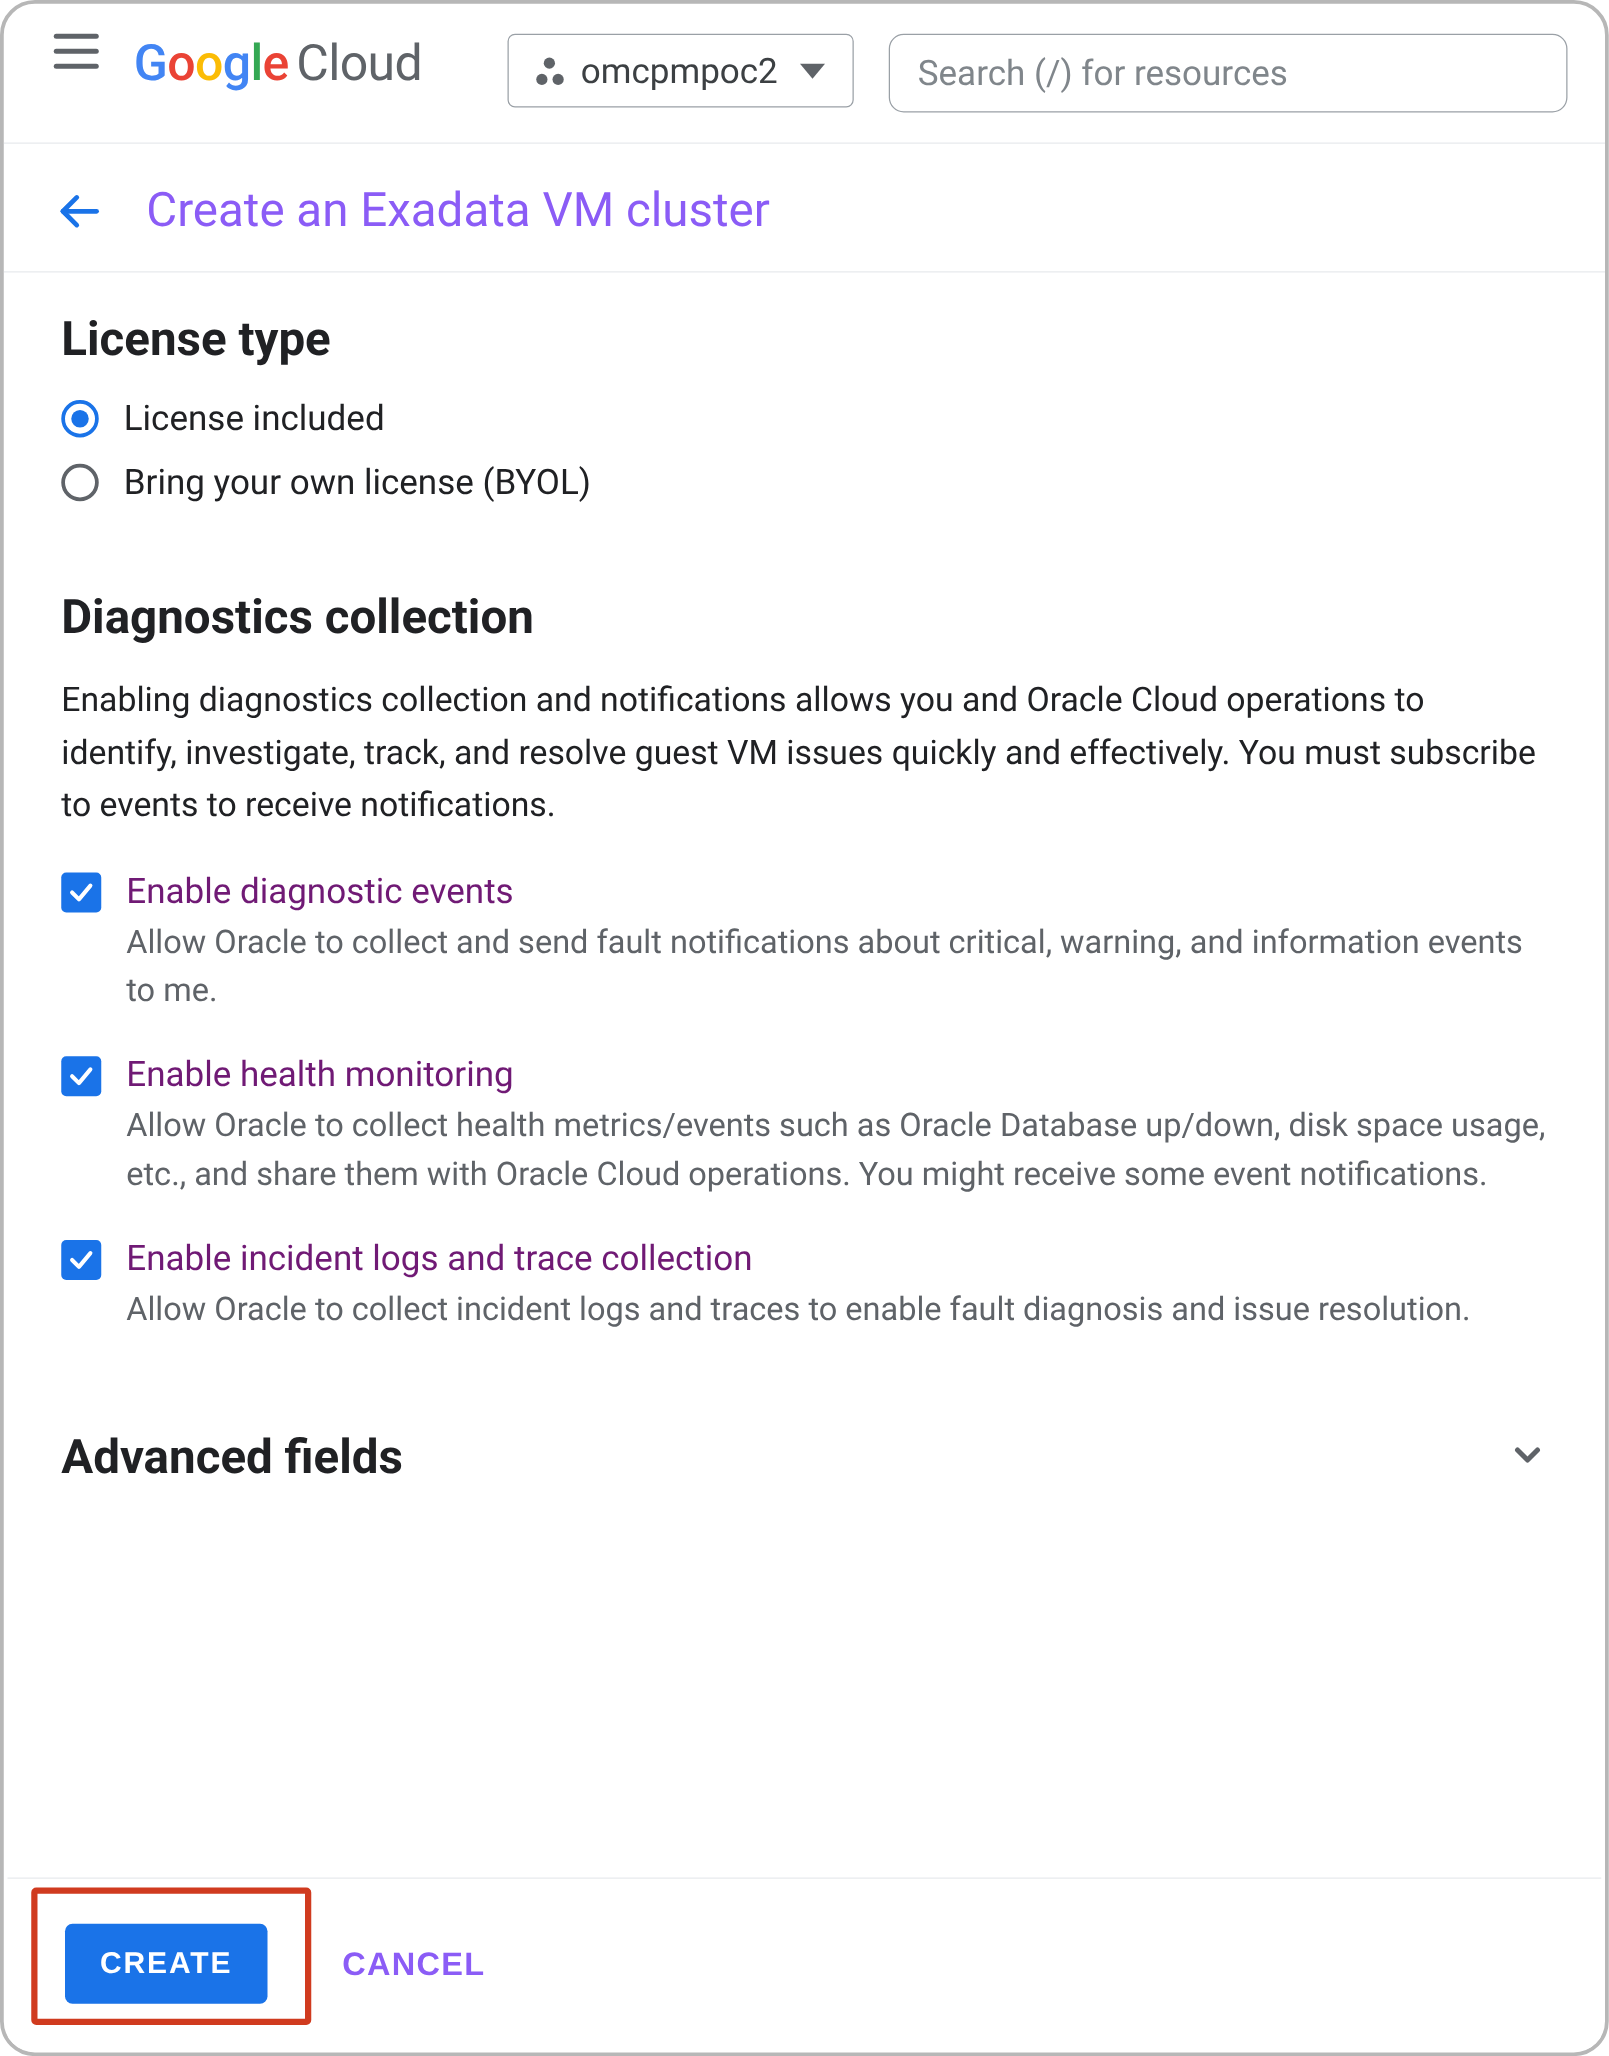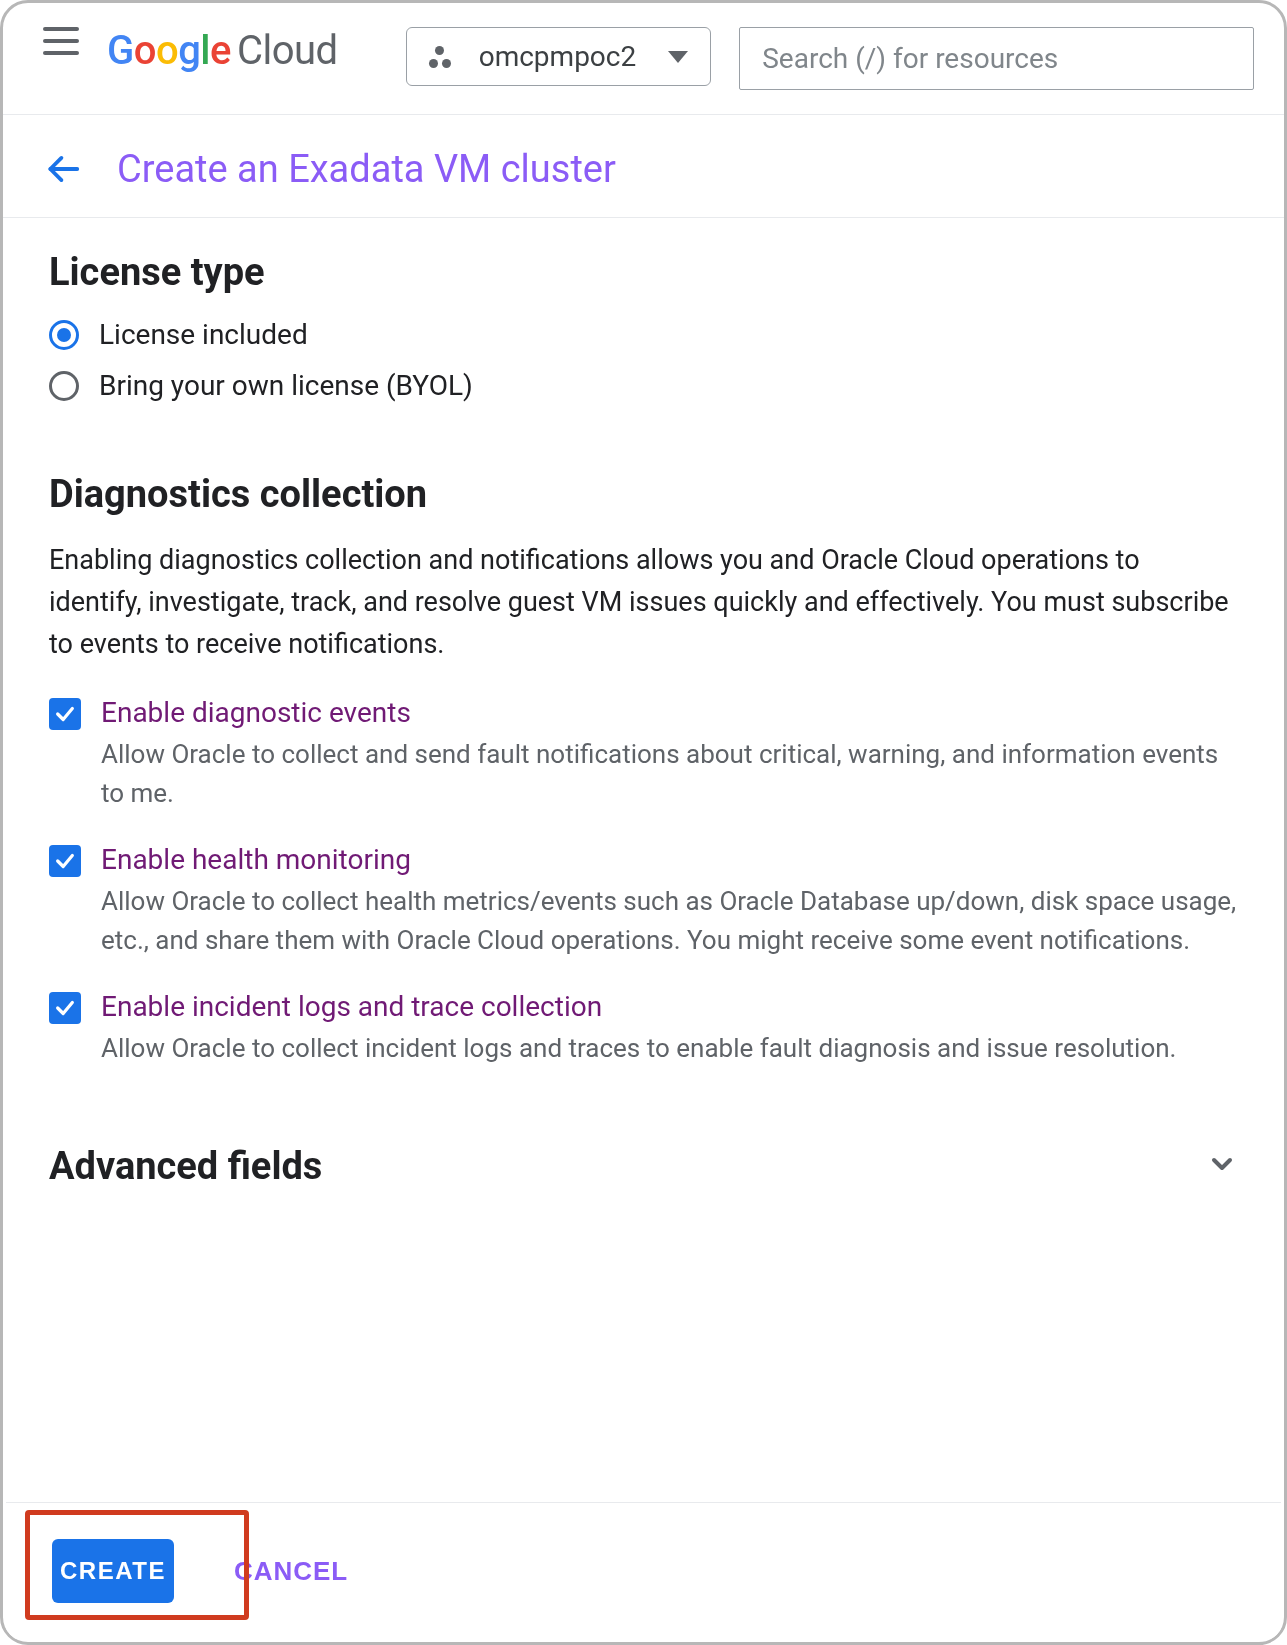--- a/index.html
+++ b/index.html
@@ -10,30 +10,30 @@
   .topbar { display:flex; align-items:flex-start; gap:28px; padding:24px 30px 24px 40px; border-bottom:1px solid #e8eaed; }
   .hamburger { width:36px; height:28px; display:flex; flex-direction:column; justify-content:space-between; cursor:pointer; }
   .hamburger span { display:block; height:4px; background:#5f6368; border-radius:2px; }
 
   .logo { display:flex; align-items:baseline; font-size:40px; letter-spacing:-0.5px; }
   .logo .g1{color:#4285F4;} .logo .g2{color:#EA4335;} .logo .g3{color:#FBBC05;}
   .logo .g4{color:#4285F4;} .logo .g5{color:#34A853;} .logo .g6{color:#EA4335;}
   .logo .cloud{color:#5f6368; font-weight:400; margin-left:6px;}
   .logo .goog{font-weight:500;}
 
-  .project-picker { display:flex; align-items:center; gap:28px; border:1px solid #9aa0a6; border-radius:6px; padding:12px 22px; margin-left:40px; cursor:pointer; }
+  .project-picker { display:flex; align-items:center; gap:14px; border:1px solid #9aa0a6; border-radius:6px; padding:12px 22px; margin-left:40px; cursor:pointer; }
   .project-picker .dots{ position:relative; width:22px; height:22px; }
   .project-picker .dots span{position:absolute;width:9px;height:9px;border-radius:50%;background:#5f6368;}
   .project-picker .dots span:nth-child(1){top:0;left:6px;}
   .project-picker .dots span:nth-child(2){bottom:0;left:0;}
   .project-picker .dots span:nth-child(3){bottom:0;right:0;}
   .project-picker .name{font-size:28px;color:#3c4043;}
   .project-picker .caret{width:0;height:0;border-left:10px solid transparent;border-right:10px solid transparent;border-top:12px solid #5f6368; margin-left:4px;}
 
-  .search { flex:1; border:1px solid #9aa0a6; border-radius:2px; padding:14px 22px; font-size:28px; color:#80868b; overflow:hidden; white-space:nowrap; }
+  .search { flex:1; border:1px solid #9aa0a6; border-radius:12px; padding:14px 22px; font-size:28px; color:#80868b; overflow:hidden; white-space:nowrap; }
 
   
   .titlebar { display:flex; align-items:center; gap:34px; padding:32px 40px 26px 40px; border-bottom:1px solid #e8eaed; }
   .back-arrow { width:40px; height:40px; display:flex; align-items:center; justify-content:center; cursor:pointer; }
   .back-arrow svg{width:38px;height:38px;}
   .titlebar h1{ font-size:38px; font-weight:400; color:#8b5cf6; }
 
   
   .content { padding: 24px 46px 0 46px; }
   h2.section { font-size:38px; font-weight:700; margin-top:8px; margin-bottom:24px; }
@@ -51,21 +51,21 @@
   .check-text .label{ font-size:28px; color:#701a75; margin-bottom:6px; }
   .check-text .sub  { font-size:26px; color:#5f6368; line-height:1.5; }
 
   .advanced{ display:flex; align-items:center; justify-content:space-between; margin-top:70px; padding:6px 0 60px 0; cursor:pointer;text-align:right; }
   .advanced h2{ font-size:38px; font-weight:700; }
   .advanced .chev svg{width:32px;height:32px;}
 
   
   .footer{ position:absolute; left:3px; right:3px; bottom:3px; border-top:1px solid #e8eaed; padding:36px 46px; display:flex; align-items:center; gap:60px; background:#fff; }
   .highlight-box{ position:absolute; left:22px; bottom:22px; width:224px; height:110px; border:5px solid #d03b1f; border-radius:4px; pointer-events:none; }
-  .btn-primary{ background:#1a73e8; color:#fff; border:none; border-radius:6px; padding:18px 8px; font-size:24px; font-weight:600; letter-spacing:1.5px; cursor:pointer; }
+  .btn-primary{ background:#1a73e8; color:#fff; border:none; border-radius:6px; padding:18px 28px; font-size:24px; font-weight:600; letter-spacing:1.5px; cursor:pointer; }
   .btn-flat{ background:none; border:none; color:#8b5cf6; font-size:26px; font-weight:700; letter-spacing:1px; cursor:pointer; }
 </style>
 </head>
 <body>
 
 <div class="topbar">
   <div class="hamburger">
     <span></span>
       <span></span>
       <span></span>

